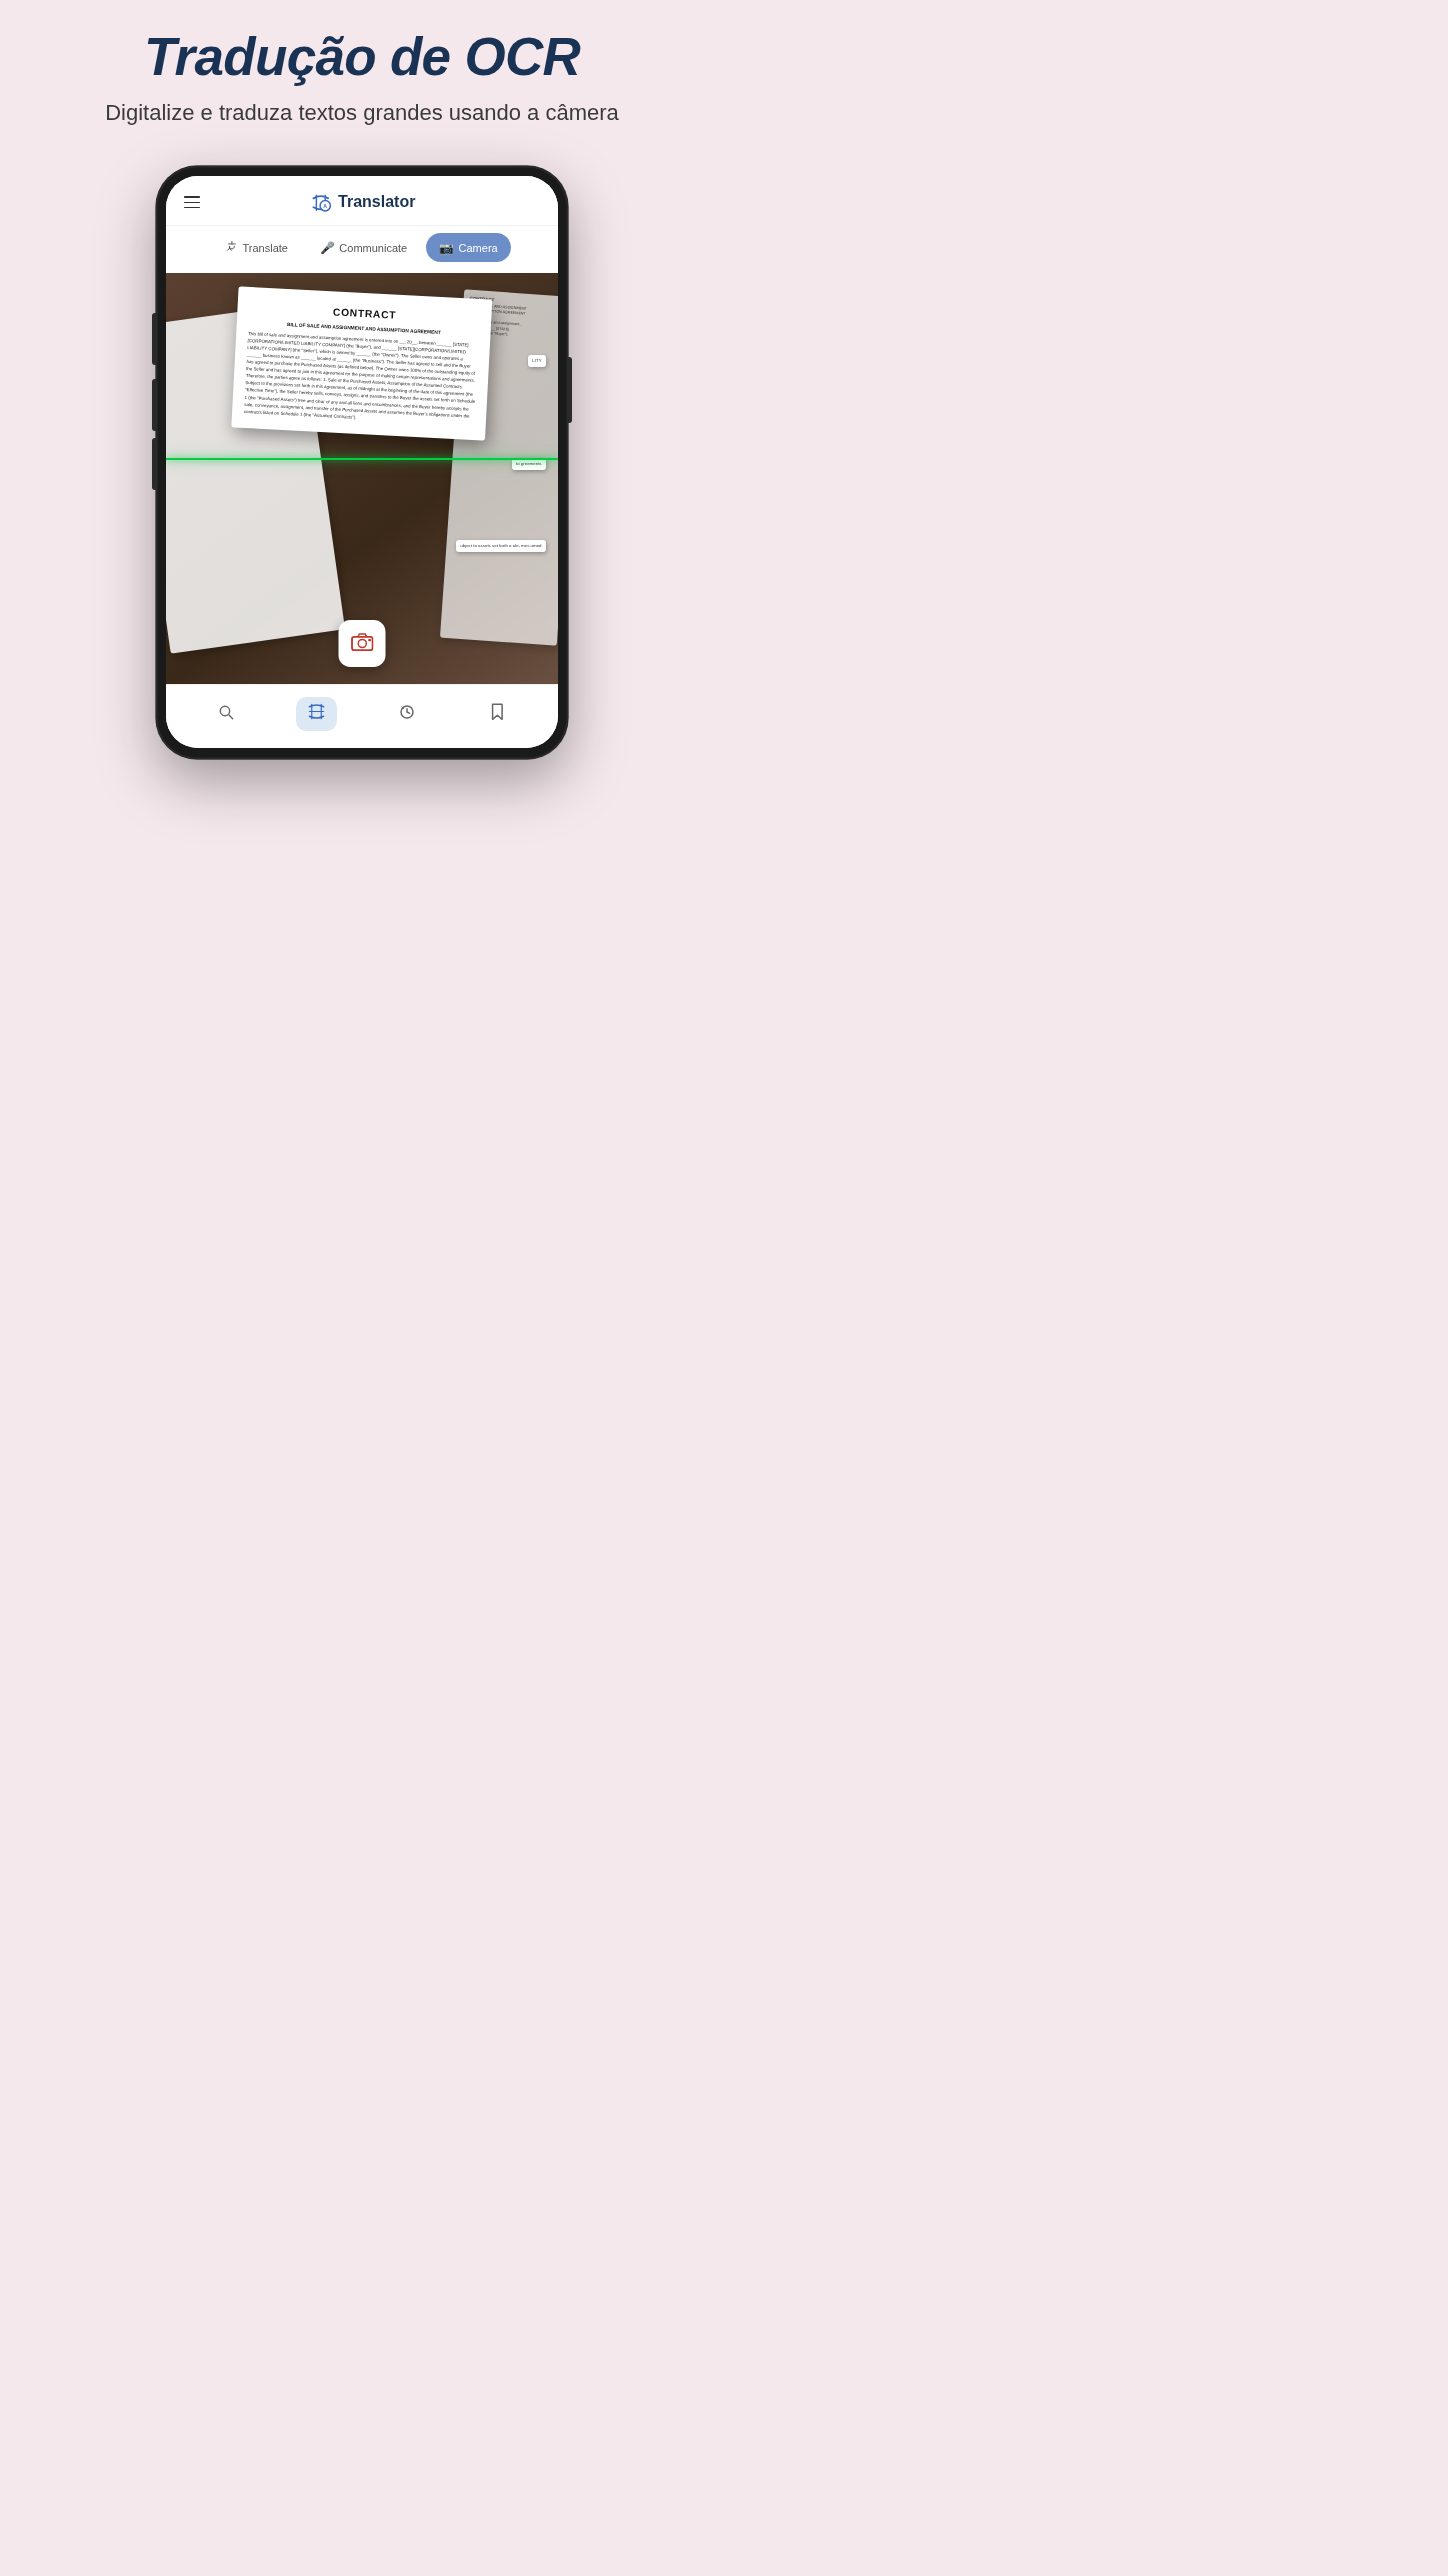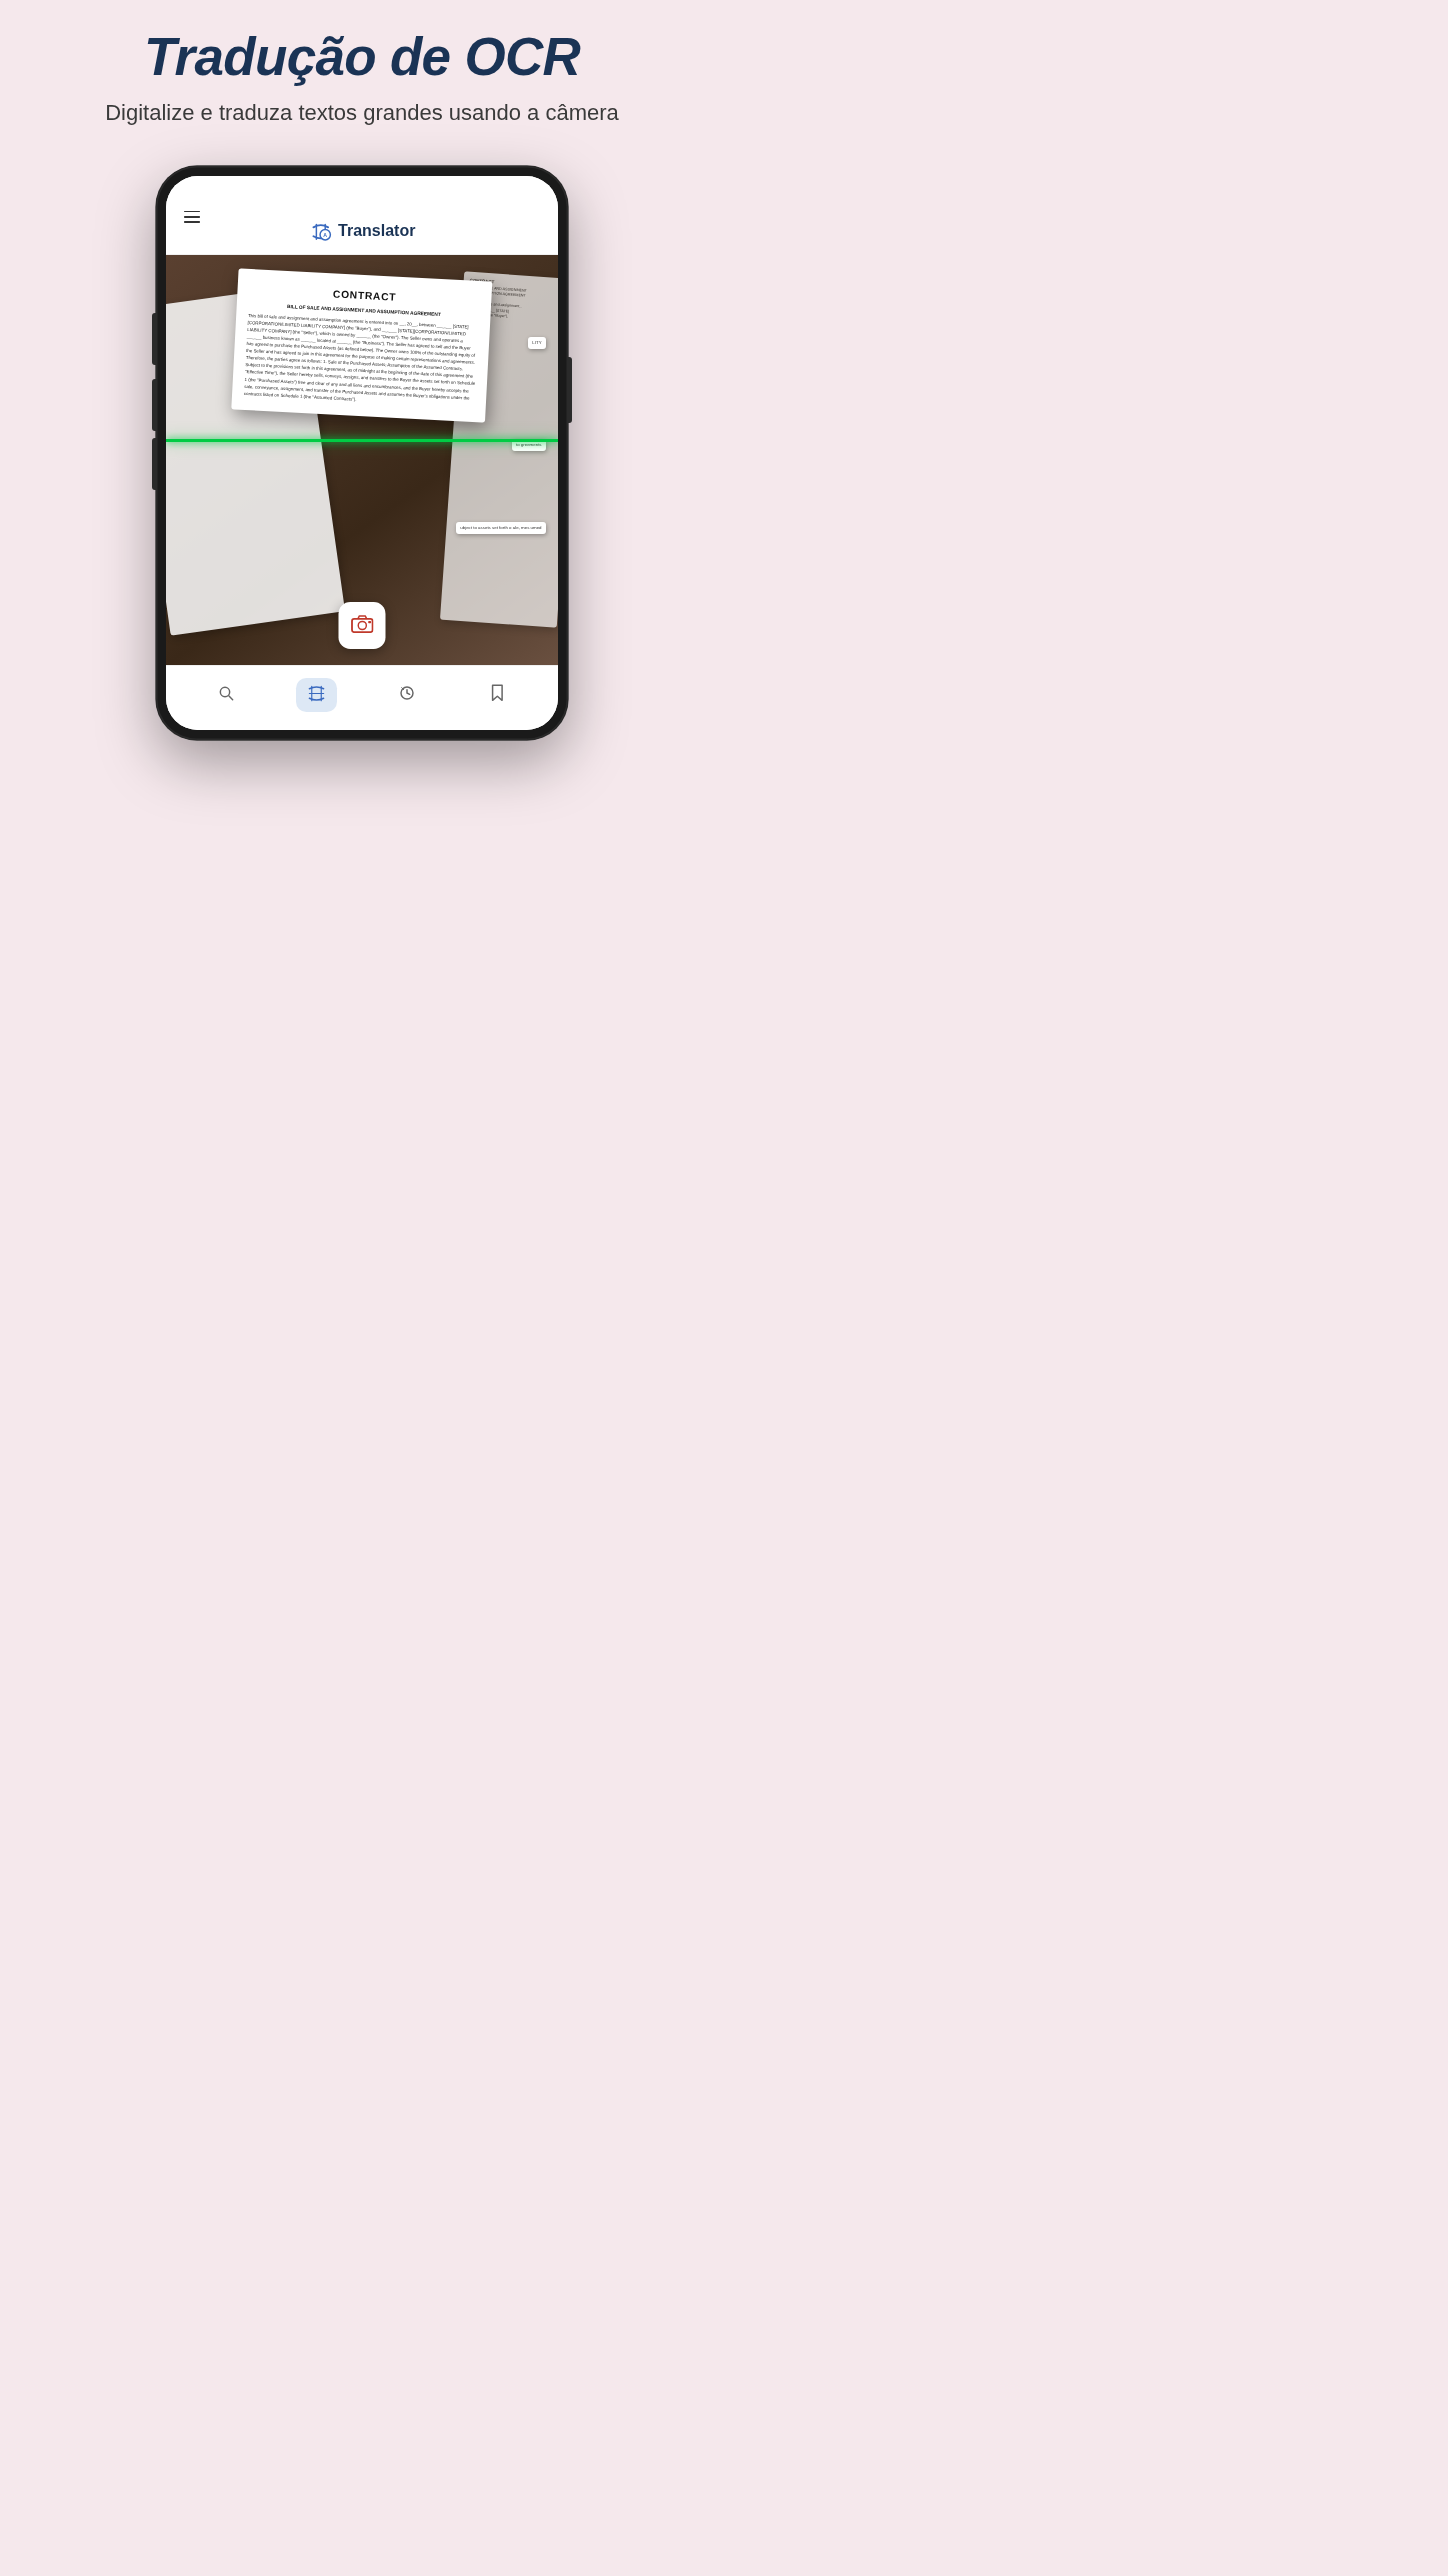--- a/index.html
+++ b/index.html
@@ -104,21 +104,20 @@
       width: 16px;
       height: 1.5px;
       background: #333;
       border-radius: 0.7px;
     }
 
     .app-title-area {
       display: flex;
       align-items: center;
       gap: 5.9px;
-      margin-top: 29px;
     }
 
     .translate-logo {
       width: 23.6px;
       height: 23.6px;
     }
 
     .app-title {
       font-size: 16px;
       font-weight: 700;
@@ -350,20 +349,39 @@
           <path d="M6 22 Q16 28 26 22" stroke="#3a6abf" stroke-width="2.5" fill="none" stroke-linecap="round"></path>
           <path d="M10 6 L10 26" stroke="#3a6abf" stroke-width="2" stroke-linecap="round"></path>
           <path d="M22 6 L22 26" stroke="#3a6abf" stroke-width="2" stroke-linecap="round"></path>
           <circle cx="22" cy="20" r="7" fill="white" stroke="#3a6abf" stroke-width="2"></circle>
           <text x="22" y="23.5" text-anchor="middle" font-size="7" fill="#3a6abf" font-weight="bold">A</text>
         </svg>
         <span class="app-title">Translator</span>
       </div>
     </div>
 
+    <div class="tab-bar">
+      <button class="tab-item">
+        <span class="tab-icon">
+          <svg width="11.8" height="11.8" viewBox="0 0 24 24" fill="none" stroke="#555" stroke-width="2" stroke-linecap="round">
+            <path d="M5 8h14M12 3v5M7 13c0 3 2 5 5 5s5-2 5-5"></path>
+            <path d="M3 21l4-4m0 0l4 4m-4-4v-4"></path>
+          </svg>
+        </span>
+        <span>Translate</span>
+      </button>
+      <button class="tab-item">
+        <span class="tab-icon">🎤</span>
+        <span>Communicate</span>
+      </button>
+      <button class="tab-item active">
+        <span class="tab-icon">📷</span>
+        <span>Camera</span>
+      </button>
+    </div>
 
     <div class="camera-area">
       <div class="document-background">
 
         <div class="bg-paper-left"></div>
         <div class="bg-paper-right">
           <div style="padding:5.9px;font-size:3.7px;color:#333;line-height:1.5">
             <div style="font-weight:700;font-size:4.4px">CONTRACT</div>
             <div>BILL OF SALE AND ASSIGNMENT</div>
             <div>AND ASSUMPTION AGREEMENT</div>

